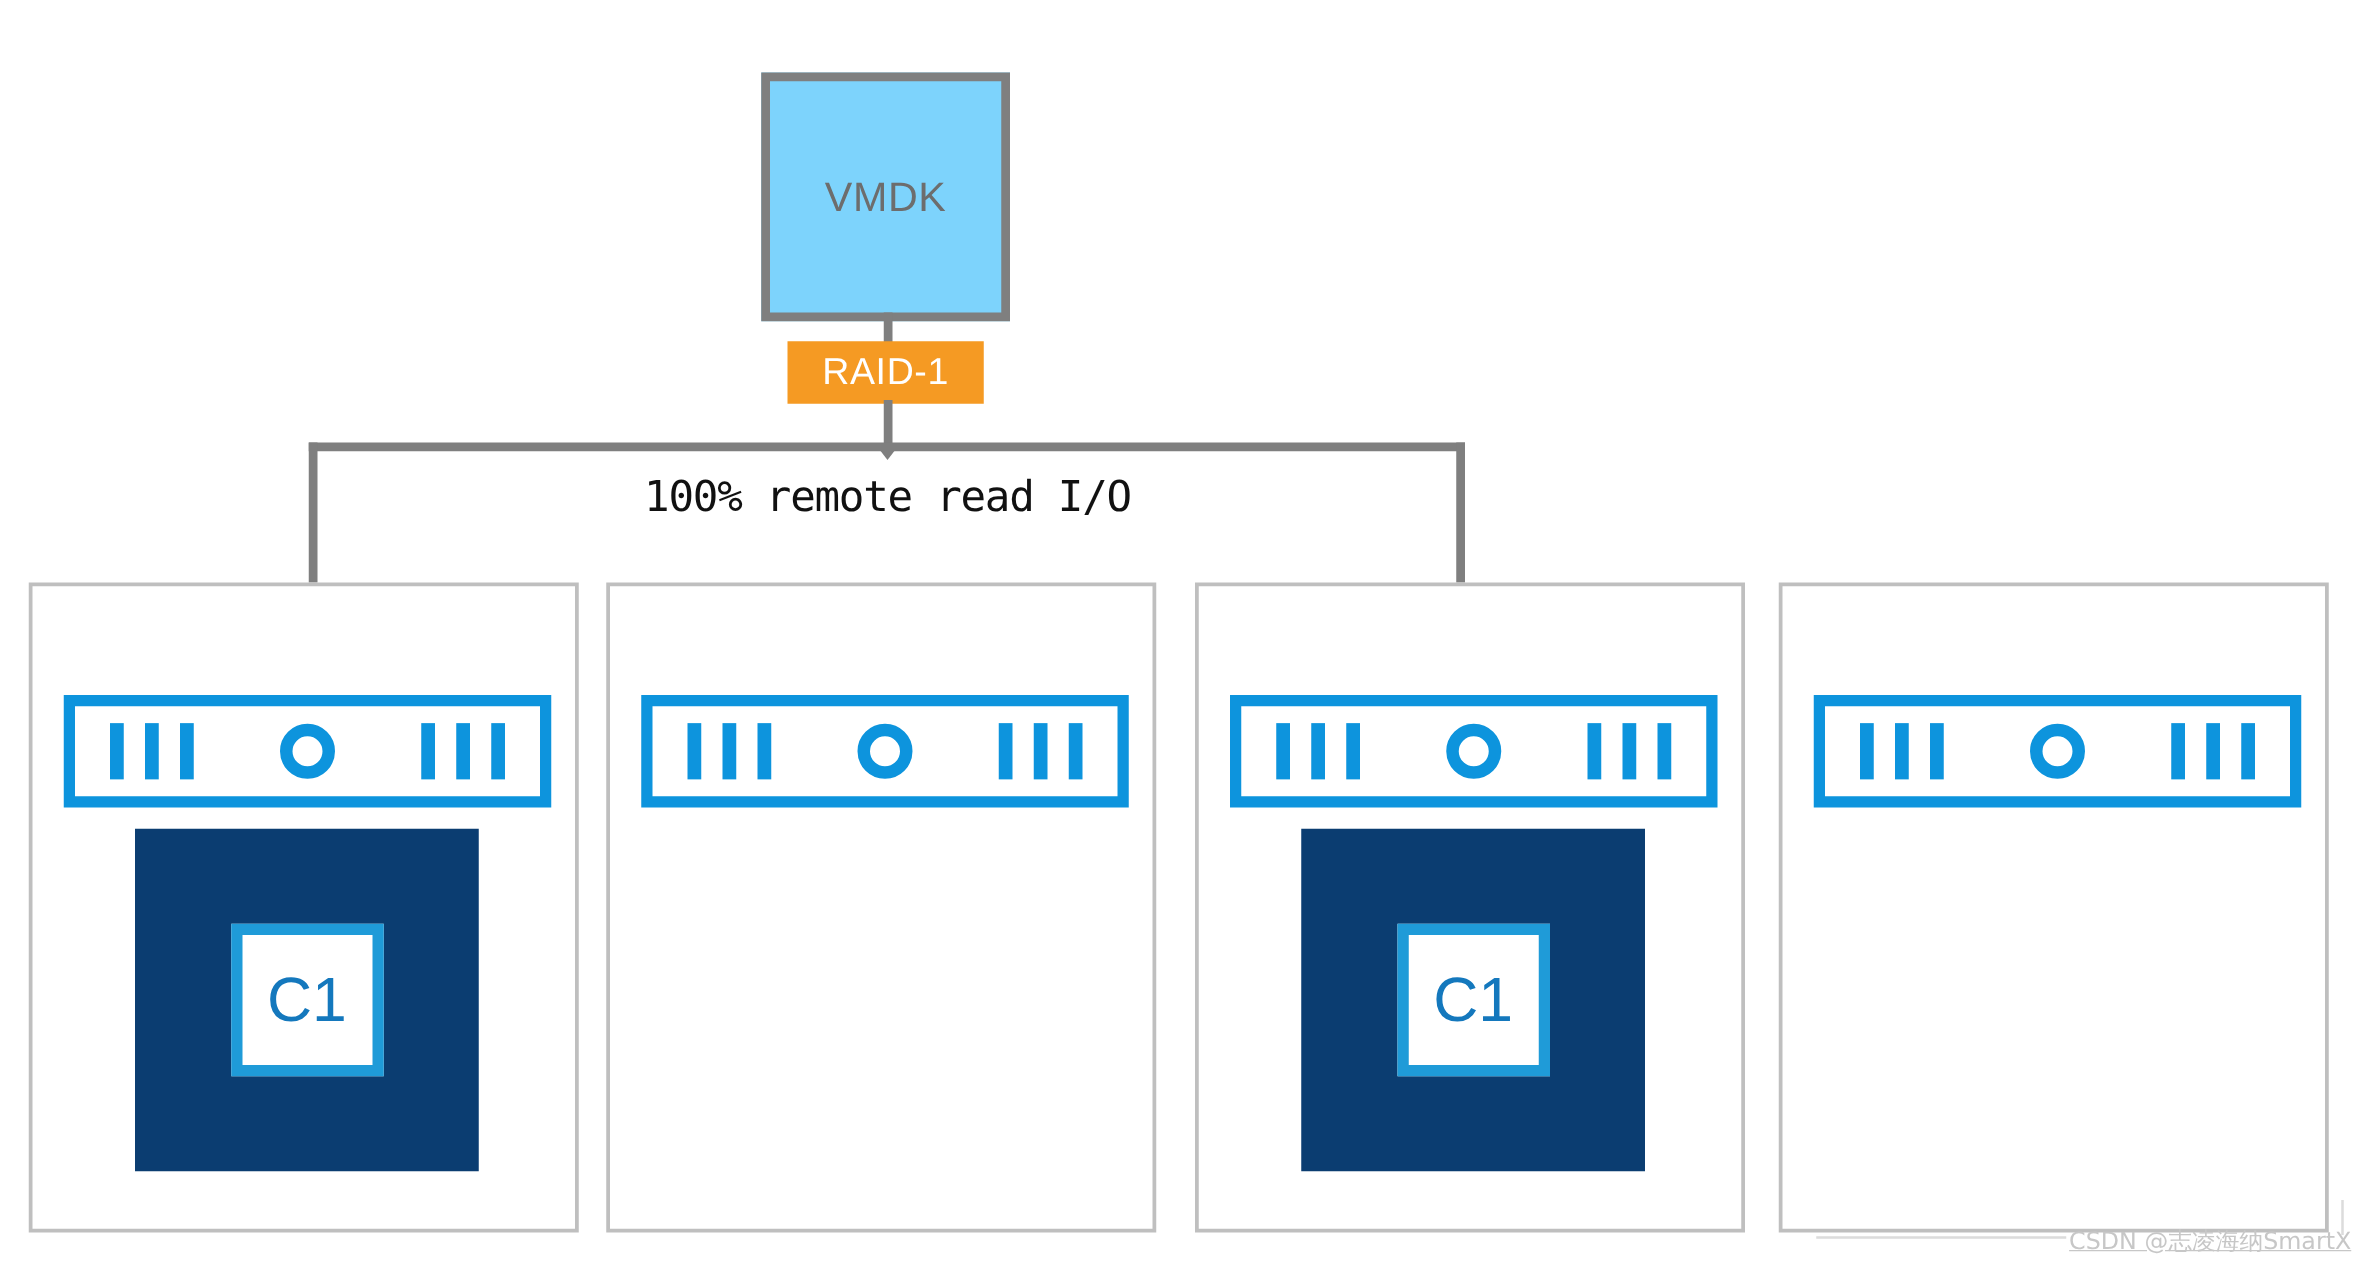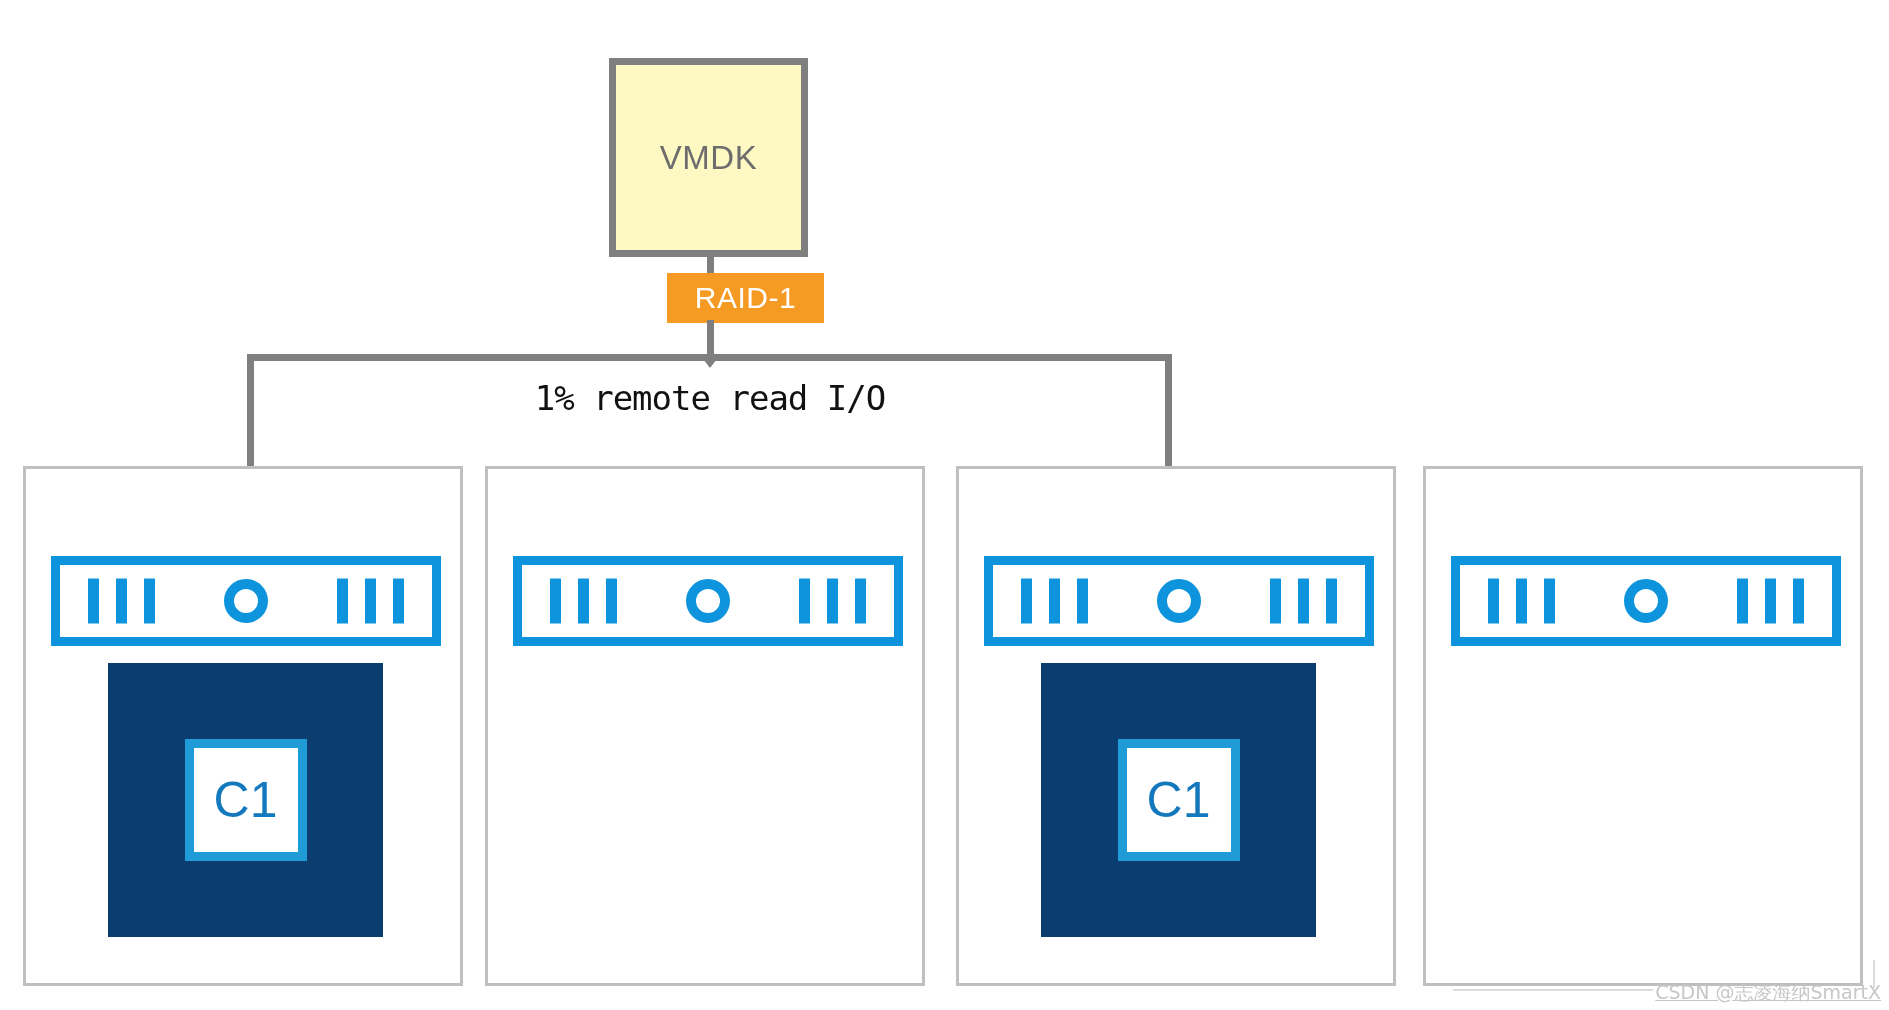--- a/index.html
+++ b/index.html
@@ -1,38 +1,38 @@
 <!DOCTYPE html>
 <html><head>
 <meta charset="utf-8">
 <style>
   html,body{margin:0;padding:0;background:#ffffff;}
   body{font-family:"Liberation Sans",sans-serif;}
   #stage{position:relative;width:1889px;height:1010px;background:#ffffff;overflow:hidden;}
 
   
   .vmdk-box{position:absolute;left:609px;top:58px;width:199px;height:199px;
-    box-sizing:border-box;border:7px solid #7f7f7f;background:#fef9c3;
+    box-sizing:border-box;border:7px solid #7f7f7f;background:#7dd3fc;
     display:flex;align-items:center;justify-content:center;}
   .vmdk-label{font-size:33px;color:#6d6d6d;letter-spacing:.5px;font-family:"Liberation Sans",sans-serif;}
 
   
   .vline{position:absolute;background:#7f7f7f;width:7px;}
   .hline{position:absolute;background:#7f7f7f;height:7px;}
   .arrow-down{position:absolute;width:0;height:0;
     border-left:11px solid transparent;border-right:11px solid transparent;
     border-top:15px solid #7f7f7f;}
   .junction{position:absolute;width:0;height:0;
     border-left:10px solid transparent;border-right:10px solid transparent;
     border-top:13px solid #7f7f7f;}
 
   
   .raid-chip{position:absolute;left:630px;top:273px;width:157px;height:50px;
     background:#f59a23;color:#ffffff;display:flex;align-items:center;justify-content:center;
-    font-size:30px;letter-spacing:.5px;margin-left:37px;}
+    font-size:30px;letter-spacing:.5px;}
 
   
   .io-caption{position:absolute;left:430px;top:378px;width:560px;text-align:center;
     font-size:34px;color:#111111;font-family:"DejaVu Sans Mono",monospace;
     letter-spacing:-1px;white-space:nowrap;}
 
   
   .host{position:absolute;top:466px;width:440px;height:520px;box-sizing:border-box;
     border:3px solid #bfbfbf;background:#ffffff;}
   .host.h1{left:23px;}  .host.h2{left:485px;}
@@ -79,21 +79,21 @@
   <div class="junction" style="left:700px;top:355px;"></div>
 
   <div class="hline" style="left:247px;top:354px;width:925px;"></div>
 
   <div class="vline" style="left:247px;top:354px;height:158px;"></div>
   <div class="arrow-down" style="left:239px;top:508px;"></div>
 
   <div class="vline" style="left:1165px;top:354px;height:158px;"></div>
   <div class="arrow-down" style="left:1157px;top:508px;"></div>
 
-  <div class="io-caption">1% remote read I/O</div>
+  <div class="io-caption">100% remote read I/O</div>
 
   <div class="host h1">
     <div class="server">
       <div class="bars left">
         <div class="bar"></div>
         <div class="bar"></div>
         <div class="bar"></div>
       </div>
       <div class="disk"></div>
       <div class="bars right">

